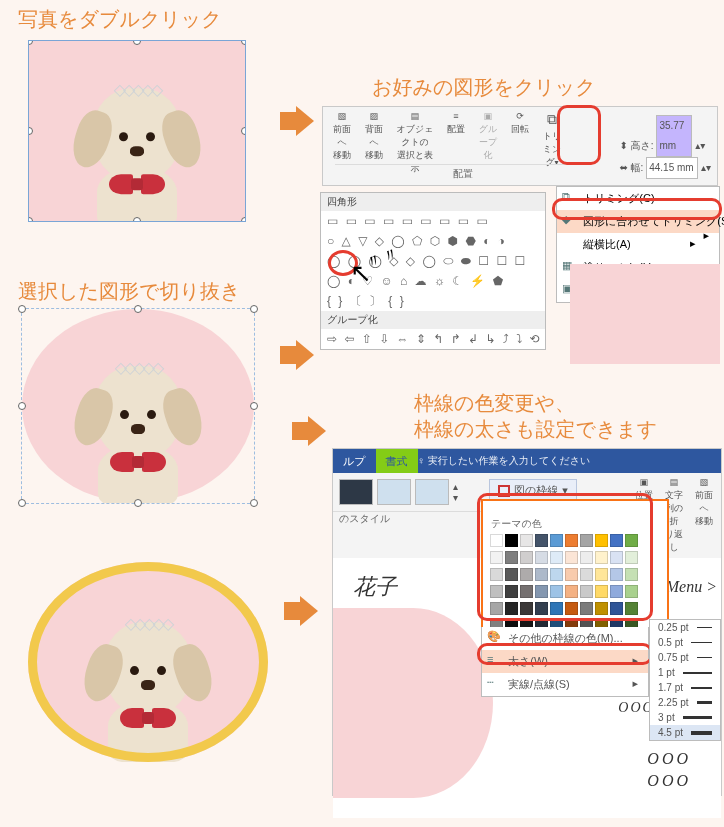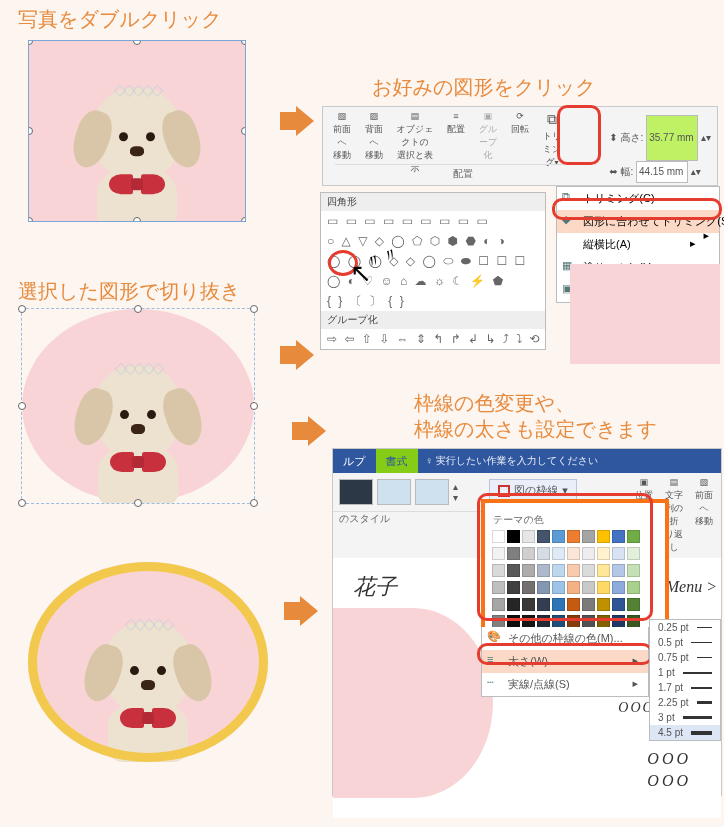--- a/index.html
+++ b/index.html
@@ -95,21 +95,21 @@
   .submenu { position:absolute; background:#fff; border:1px solid #bcbcbc; font-size:11px }
   .submenu .item { padding:4px 10px 4px 26px; position:relative; white-space:nowrap }
   .submenu .item .ic { position:absolute; left:5px; top:3px; font-size:11px; color:#577 }
   .submenu .hl { background:#fcd9c6; }
   .submenu .arrowr { float:right; margin-left:8px }
 
   
   .tab-strip { background:#2e579f; color:#fff; display:flex; align-items:center; font-size:11px; height:24px }
   .tab-strip .tab { padding:0 10px; height:24px; line-height:24px }
   .tab-strip .tab.active { background:#84cc16; color:#2e579f }
-  .tab-strip .hint { margin-left:8px; opacity:.9; font-size:10px }
+  .tab-strip .hint { opacity:.9; font-size:10px }
 
   .style-thumbs { display:flex; gap:4px; padding:6px; background:#f4f4f4 }
   .style-thumbs .th { width:34px;height:26px;border:1px solid #bbb;background:#cfe0ee;position:relative }
   .style-thumbs .th.dark{background:#2d3846}
 
   .dropdown-btn { background:#e9eef8; border:1px solid #b9c6de; padding:3px 8px; font-size:11px; display:flex; align-items:center; gap:4px }
 
   .palette { background:#fff; position:absolute }
   .palette .lbl { font-size:10px; color:#666; margin:4px 2px 2px }
   .swatch { width:13px;height:13px; display:inline-block; margin:1px; border:1px solid rgba(0,0,0,.15)}
@@ -172,21 +172,21 @@
 選択と表示</span></div>
     <div class="rib-icon"><span class="glyph">≡</span><span>配置</span></div>
     <div class="rib-icon" style="opacity:.45"><span class="glyph">▣</span><span>グループ化</span></div>
     <div class="rib-icon"><span class="glyph">⟳</span><span>回転</span></div>
     <div class="rib-icon"><span class="glyph" style="font-size:14px">⧉</span><span>トリミング</span><span style="font-size:8px">▾</span></div>
   </div>
   <div style="position:absolute; right:6px; top:8px; font-size:10px; line-height:20px">
     <div>
       <span>⬍</span>
       <span>高さ:</span>
-      <span style="display:inline-block;width:52px;border:1px solid #bbb;background:#bef264;padding:12px 2px">35.77 mm</span> ▴▾
+      <span style="display:inline-block;width:36px;border:1px solid #bbb;background:#c4b5fd;padding:0 2px">35.77 mm</span> ▴▾
     </div>
     <div>
       <span>⬌</span>
       <span>幅:</span>
       <span style="display:inline-block;width:52px;border:1px solid #bbb;background:#fff;padding:0 2px">44.15 mm</span> ▴▾
     </div>
   </div>
   <div class="rib-group-label" style="position:absolute;left:6px;right:120px;bottom:2px">配置</div>
   <div class="hlbox" style="left:234px; top:-2px; width:44px; height:60px"></div>
 </div>
@@ -291,21 +291,21 @@
   <div style="position:relative; height:260px; background:#fff">
     <div class="serif-txt" style="left:20px; top:14px; font-size:22px">花子</div>
     <div style="position:absolute; left:0; top:50px; width:160px; height:190px; background:#f8d4d6; border-radius:0 50% 50% 0/0 50% 50% 0"></div>
     <div class="serif-txt" style="right:4px; top:20px; font-size:16px">&lt; Food Menu &gt;</div>
     <div class="serif-txt" style="right:30px; top:120px; font-size:14px; letter-spacing:2px">OOOOOO</div>
     <div class="serif-txt" style="right:30px; top:142px; font-size:14px; letter-spacing:2px">OOOOOO</div>
     <div class="serif-txt" style="right:30px; top:192px; font-size:16px; letter-spacing:3px">OOO</div>
     <div class="serif-txt" style="right:30px; top:214px; font-size:16px; letter-spacing:3px">OOO</div>
   </div>
 
-  <div class="palette" style="left:148px; top:50px; width:188px; border:4px solid #f97316; padding:6px 6px 6px">
+  <div class="palette" style="left:148px; top:50px; width:188px; border:2px solid #f97316; padding:12px 6px 6px">
     <div class="lbl">テーマの色</div>
     <div id="theme-row"><span class="swatch" style="background: rgb(255, 255, 255);"></span><span class="swatch" style="background: rgb(0, 0, 0);"></span><span class="swatch" style="background: rgb(231, 230, 230);"></span><span class="swatch" style="background: rgb(68, 84, 106);"></span><span class="swatch" style="background: rgb(91, 155, 213);"></span><span class="swatch" style="background: rgb(237, 125, 49);"></span><span class="swatch" style="background: rgb(165, 165, 165);"></span><span class="swatch" style="background: rgb(255, 192, 0);"></span><span class="swatch" style="background: rgb(68, 114, 196);"></span><span class="swatch" style="background: rgb(112, 173, 71);"></span></div>
     <div id="tint-rows">
         <div><span class="swatch" style="background: rgb(242, 242, 242);"></span><span class="swatch" style="background: rgb(127, 127, 127);"></span><span class="swatch" style="background: rgb(208, 206, 206);"></span><span class="swatch" style="background: rgb(214, 220, 229);"></span><span class="swatch" style="background: rgb(222, 235, 247);"></span><span class="swatch" style="background: rgb(251, 229, 214);"></span><span class="swatch" style="background: rgb(237, 237, 237);"></span><span class="swatch" style="background: rgb(255, 242, 204);"></span><span class="swatch" style="background: rgb(217, 226, 243);"></span><span class="swatch" style="background: rgb(226, 239, 218);"></span></div>
         <div><span class="swatch" style="background: rgb(217, 217, 217);"></span><span class="swatch" style="background: rgb(89, 89, 89);"></span><span class="swatch" style="background: rgb(174, 171, 171);"></span><span class="swatch" style="background: rgb(173, 185, 202);"></span><span class="swatch" style="background: rgb(189, 215, 238);"></span><span class="swatch" style="background: rgb(248, 203, 173);"></span><span class="swatch" style="background: rgb(219, 219, 219);"></span><span class="swatch" style="background: rgb(255, 230, 153);"></span><span class="swatch" style="background: rgb(180, 199, 231);"></span><span class="swatch" style="background: rgb(197, 224, 180);"></span></div>
         <div><span class="swatch" style="background: rgb(191, 191, 191);"></span><span class="swatch" style="background: rgb(64, 64, 64);"></span><span class="swatch" style="background: rgb(117, 112, 112);"></span><span class="swatch" style="background: rgb(132, 151, 176);"></span><span class="swatch" style="background: rgb(157, 195, 230);"></span><span class="swatch" style="background: rgb(244, 177, 131);"></span><span class="swatch" style="background: rgb(201, 201, 201);"></span><span class="swatch" style="background: rgb(255, 217, 102);"></span><span class="swatch" style="background: rgb(143, 170, 220);"></span><span class="swatch" style="background: rgb(169, 209, 142);"></span></div>
         <div><span class="swatch" style="background: rgb(166, 166, 166);"></span><span class="swatch" style="background: rgb(38, 38, 38);"></span><span class="swatch" style="background: rgb(59, 56, 56);"></span><span class="swatch" style="background: rgb(51, 63, 80);"></span><span class="swatch" style="background: rgb(46, 117, 182);"></span><span class="swatch" style="background: rgb(197, 90, 17);"></span><span class="swatch" style="background: rgb(123, 123, 123);"></span><span class="swatch" style="background: rgb(191, 144, 0);"></span><span class="swatch" style="background: rgb(47, 85, 151);"></span><span class="swatch" style="background: rgb(84, 130, 53);"></span></div>
         <div><span class="swatch" style="background: rgb(128, 128, 128);"></span><span class="swatch" style="background: rgb(13, 13, 13);"></span><span class="swatch" style="background: rgb(23, 22, 22);"></span><span class="swatch" style="background: rgb(34, 42, 53);"></span><span class="swatch" style="background: rgb(31, 78, 121);"></span><span class="swatch" style="background: rgb(132, 60, 12);"></span><span class="swatch" style="background: rgb(82, 82, 82);"></span><span class="swatch" style="background: rgb(128, 96, 0);"></span><span class="swatch" style="background: rgb(32, 56, 100);"></span><span class="swatch" style="background: rgb(56, 87, 35);"></span></div>
       </div>
     <div class="lbl">標準の色</div>

